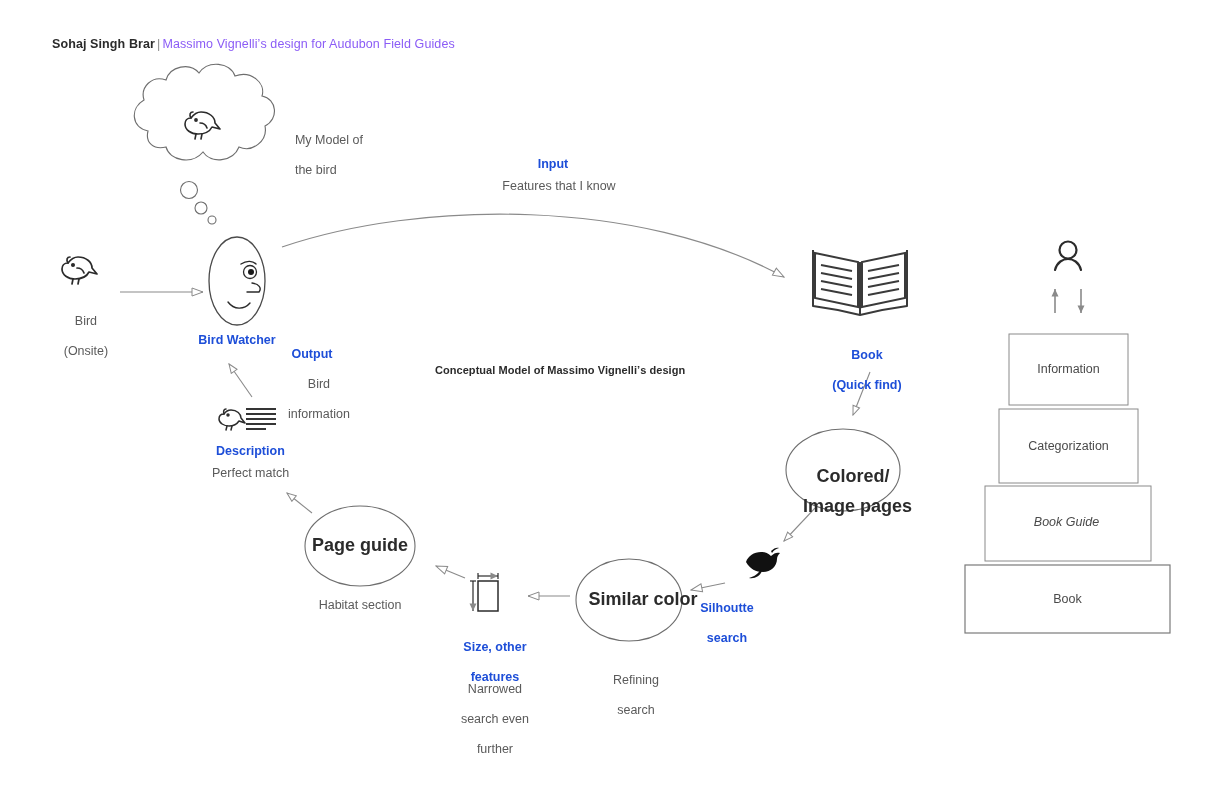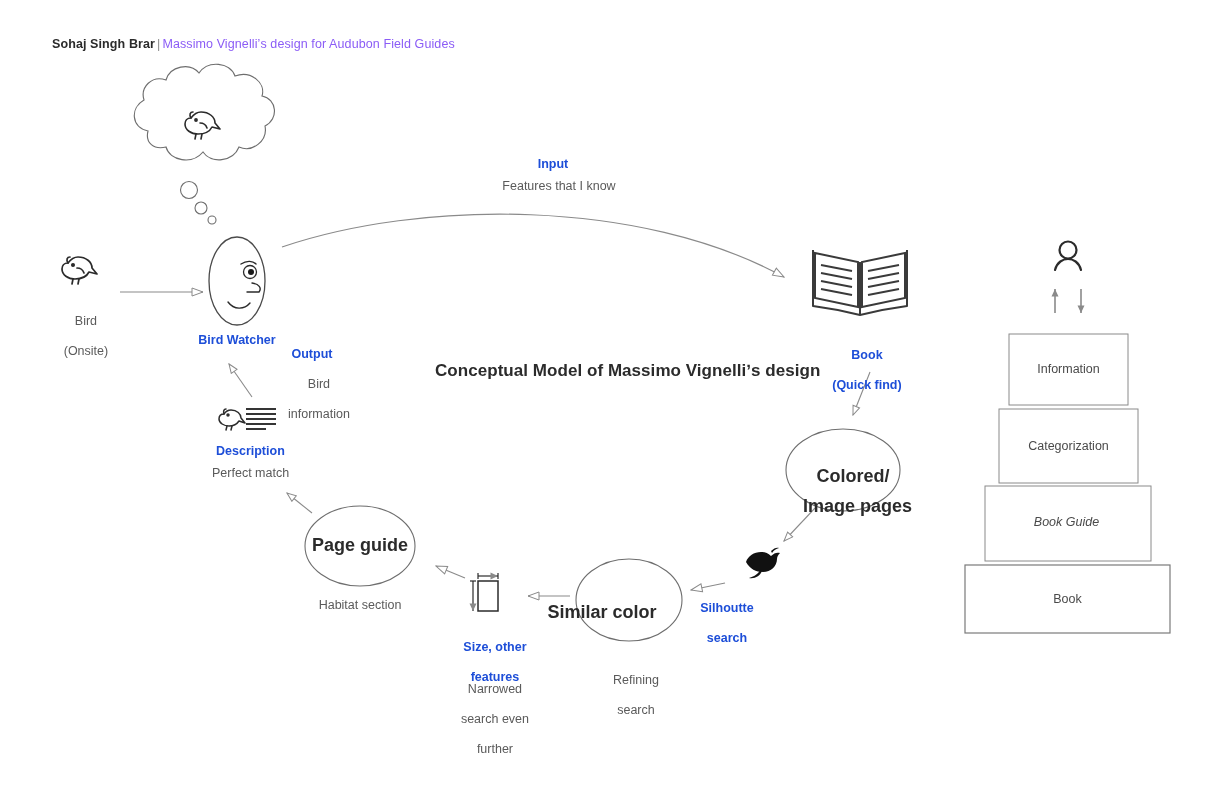--- a/index.html
+++ b/index.html
@@ -14,21 +14,21 @@
 
   .hdr{position:absolute;left:52px;top:37px;font-size:12.5px;letter-spacing:.1px;white-space:nowrap;}
   .hdr .nm{font-weight:700;color:#2b2b2b;text-align:center;}
   .hdr .sep{color:#8d8d8d;font-weight:400;padding:0 2px;}
   .hdr .sub{color:#8b5cf6;font-weight:400;}
 
   .lbl{position:absolute;white-space:pre;line-height:15px;}
   .lbl.b{font-weight:700;color:#1d4ed8;font-size:12.5px;}
   .lbl.n{font-weight:400;color:#5a5a5a;font-size:12.5px;}
   .lbl.c{text-align:center;}
-  .lbl.title{font-weight:700;color:#2b2b2b;font-size:17px;letter-spacing:.05px;}
+  .lbl.title{font-weight:700;color:#2b2b2b;font-size:11px;letter-spacing:.05px;}
 
   .shape-lbl{position:absolute;text-align:center;font-weight:700;font-size:18px;color:#2b2b2b;line-height:15px;white-space:pre;}
   .box-lbl{position:absolute;text-align:center;font-weight:400;font-size:12.5px;color:#4a4a4a;line-height:15px;white-space:pre;}
 </style>
 </head>
 <body>
 
 <div id="canvas">
 
   <div class="hdr">
@@ -181,20 +181,24 @@
 
     <line x1="1055" y1="313" x2="1055" y2="289" stroke="#8a8a8a" stroke-width="1.6" marker-end="url(#ahf)"></line>
     <line x1="1081" y1="289" x2="1081" y2="313" stroke="#8a8a8a" stroke-width="1.6" marker-end="url(#ahf)"></line>
 
     <rect x="1009" y="334" width="119" height="71" fill="#ffffff" stroke="#8a8a8a" stroke-width="1"></rect>
     <rect x="999" y="409" width="139" height="74" fill="#ffffff" stroke="#8a8a8a" stroke-width="1"></rect>
     <rect x="985" y="486" width="166" height="75" fill="#ffffff" stroke="#8a8a8a" stroke-width="1"></rect>
     <rect x="965" y="565" width="205" height="68" fill="#ffffff" stroke="#7a7a7a" stroke-width="1.2"></rect>
   </svg>
 
+  <div class="lbl n" style="left:281px;top:118px;">
+    <span>My Model of</span><br>
+    <span>the bird</span>
+  </div>
 
   <div class="lbl n c" style="left:19px;top:299px;width:120px;">
     <span>Bird</span><br>
     <span>(Onsite)</span>
   </div>
 
   <div class="lbl b c" style="left:177px;top:333px;width:120px;">Bird Watcher</div>
 
   <div class="lbl b c" style="left:493px;top:157px;width:120px;">Input</div>
   <div class="lbl n c" style="left:468px;top:179px;width:182px;">Features that I know</div>
@@ -215,21 +219,21 @@
   <div class="shape-lbl" style="left:783px;top:454px;width:120px;">
     <span>Colored/</span><br>
     <span>Image pages</span>
   </div>
 
   <div class="lbl b c" style="left:660px;top:586px;width:120px;">
     <span>Silhoutte</span><br>
     <span>search</span>
   </div>
 
-  <div class="shape-lbl" style="left:542px;top:592px;width:120px;margin-top:13px;">Similar color</div>
+  <div class="shape-lbl" style="left:583px;top:592px;width:120px;">Similar color</div>
   <div class="lbl n c" style="left:569px;top:658px;width:120px;">
     <span>Refining</span><br>
     <span>search</span>
   </div>
 
   <div class="lbl n c" style="left:428px;top:667px;width:120px;">
     <span>Narrowed</span><br>
     <span>search even</span><br>
     <span>further</span>
   </div>

